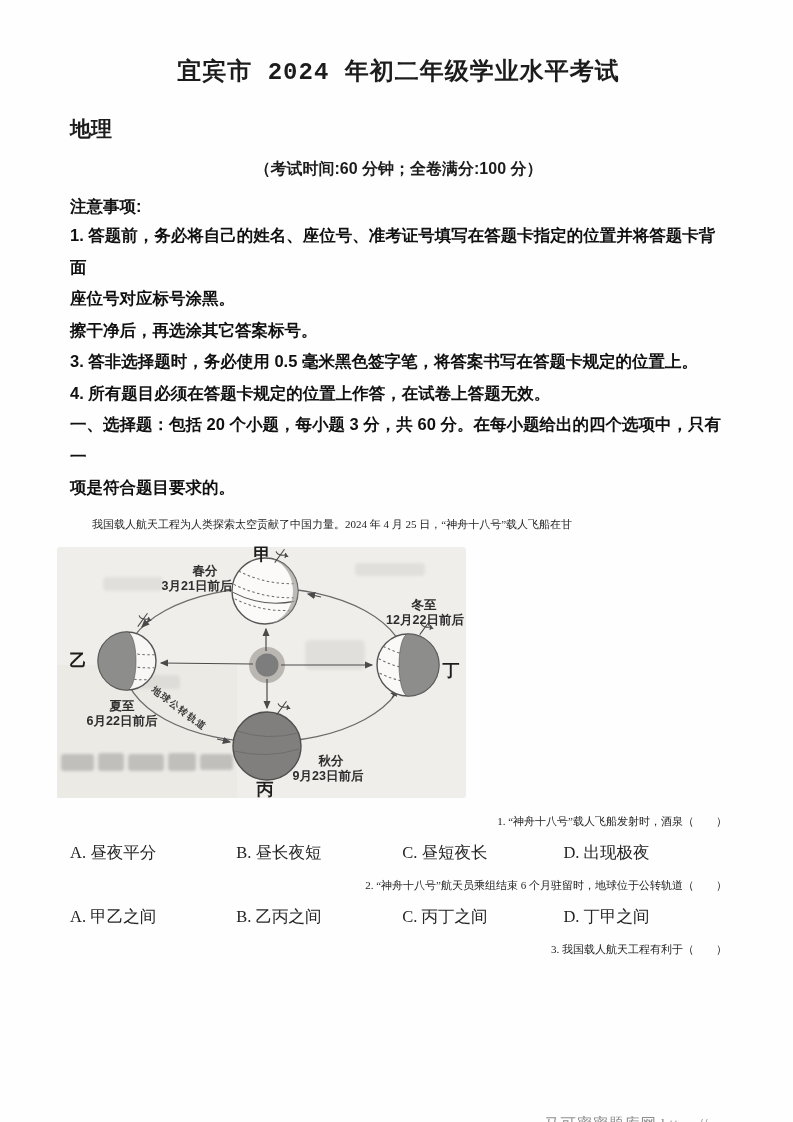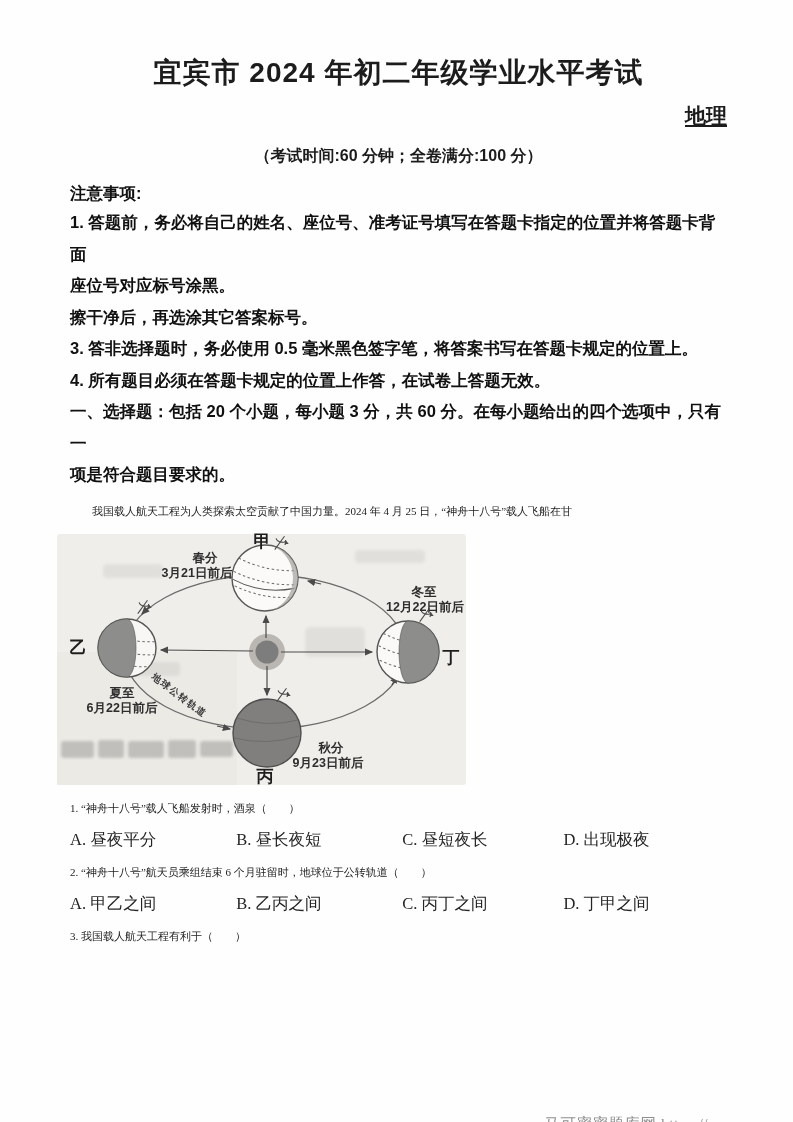--- a/index.html
+++ b/index.html
@@ -3,43 +3,43 @@
 <meta charset="utf-8">
 <style>
   html,body { margin:0; padding:0; background:#d8d8d8; }
   .page {
     position:relative; width:793px; height:1122px; margin:0 auto;
     background:#fefefe; overflow:hidden; color:#1c1c1c;
   }
   .content { padding:58px 66px 0 70px; }
 
   .title {
-    font-family:Liberation Sans, sans-serif; font-weight:700;
-    font-size:28px; line-height:30px; text-align:center; letter-spacing:1px;
+    font-family:Liberation Mono, monospace; font-weight:700;
+    font-size:24px; line-height:30px; text-align:center; letter-spacing:1px;
   }
   .subject {
     font-family:"Liberation Sans", sans-serif; font-weight:700;
-    font-size:21px; line-height:28px; text-align:right; margin-top:14px;text-decoration:underline;
+    font-size:21px; line-height:28px; text-align:left; margin-top:27px;
   }
   .exam-info {
     font-family:Liberation Sans, sans-serif; font-weight:700;
     font-size:16px; line-height:24px; text-align:center; margin-top:14px;
   }
   p { margin:0; }
   .bold-line {
     font-family:"Liberation Sans", sans-serif; font-weight:700;
     font-size:16.5px; line-height:31.5px; color:#101010;
   }
   .notice-heading { margin-top:12px; line-height:27px; }
   .body-line {
     font-family:"Liberation Serif","DejaVu Serif", serif;
     font-size:11px; line-height:33px; color:#242424;
   }
   .indent { text-indent:2em; }
-  .q-line { line-height:32px; }
+  .q-line { line-height:32px;text-align:right; }
   .options { font-family:"Liberation Serif","DejaVu Serif", serif; font-size:16.5px; line-height:32px; color:#242424; }
   .options .opt { display:inline-block; }
   .opt-a { width:162px; } .opt-b { width:162px; } .opt-c { width:157px; }
 
   .figure { margin:4px 0 0 -15px; width:415px; height:256px; }
   .figure svg { overflow:visible; display:block; }
   .fig-season {
     font-family:"Liberation Sans", sans-serif; font-weight:700;
     font-size:12.5px; fill:#2d2d2d;
   }

